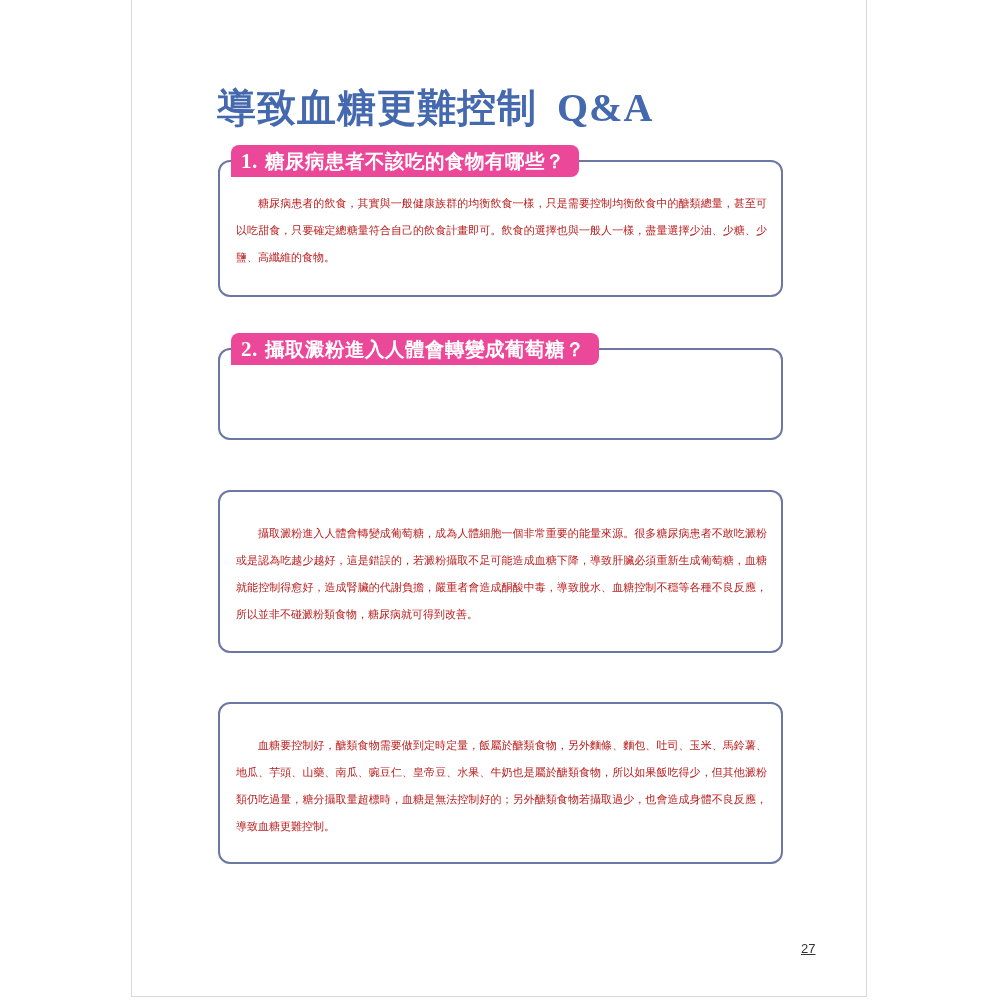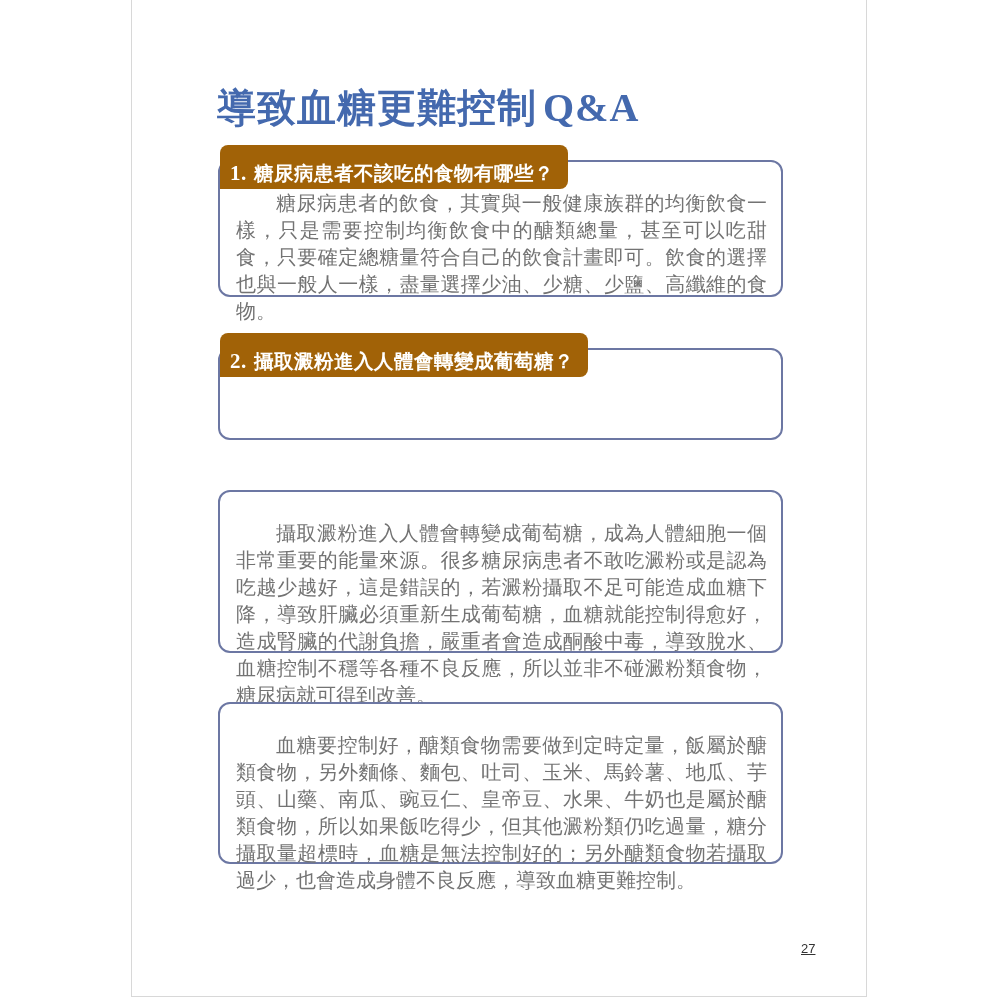--- a/index.html
+++ b/index.html
@@ -2,29 +2,29 @@
 <html><head>
 <meta charset="utf-8">
 <style>
   html, body { margin: 0; padding: 0; background: #ffffff; }
   body { width: 1000px; height: 1000px; position: relative; overflow: hidden;
          font-family: "DejaVu Sans", "Liberation Sans", sans-serif; }
   .page { position: absolute; left: 131px; top: 0; width: 736px; height: 997px;
           background: #ffffff; border: 1px solid #d8d8d8; border-top: none; box-sizing: border-box; }
   .title { position: absolute; left: 217px; top: 84px; font-size: 39px; line-height: 48px;
            color: #4469ae; font-weight: bold; letter-spacing: 1px; white-space: nowrap; }
-  .title .qa { font-family: "Liberation Serif", "DejaVu Serif", serif; font-weight: bold; font-size: 40px; margin-left: 6px; }
+  .title .qa { font-family: "Liberation Serif", "DejaVu Serif", serif; font-weight: bold; font-size: 40px; margin-left: 20px; }
   .qbox { position: absolute; left: 218px; width: 565px; border: 2px solid #6c77a3;
           border-radius: 12px; box-sizing: border-box; background: #fff; }
-  .qlabel { position: absolute; left: 0; top: -17px; height: 32px; line-height: 32px;
-            background: #a16207; color: #ffffff; font-size: 19.5px; font-weight: bold;
-            padding: 12px 14px 0 10px; border-radius: 8px 8px 8px 0; white-space: nowrap; letter-spacing: 0.5px; }
+  .qlabel { position: absolute; left: 11px; top: -17px; height: 32px; line-height: 32px;
+            background: #ec4899; color: #ffffff; font-size: 19.5px; font-weight: bold;
+            padding: 0 14px 0 10px; border-radius: 8px 8px 8px 0; white-space: nowrap; letter-spacing: 0.5px; }
   .qlabel .num { font-family: "Liberation Serif", "DejaVu Serif", serif; font-weight: bold; font-size: 21px; }
-  .qbody { position: absolute; left: 16px; right: 14px; top: 28px; font-size: 20px;
-           line-height: 27px; color: #737373; text-align: justify; text-indent: 2em; }
+  .qbody { position: absolute; left: 16px; right: 14px; top: 28px; font-size: 11px;
+           line-height: 27px; color: #b91c1c; text-align: justify; text-indent: 2em; }
   .pagenum { position: absolute; left: 801px; top: 941px; font-size: 13px; color: #333;
              font-family: "Liberation Sans", sans-serif; text-decoration: underline; }
 </style>
 </head>
 <body>
 
 <div class="page"></div>
 
 <div class="title">
   <span>導致血糖更難控制</span><span class="qa">Q&amp;A</span>

